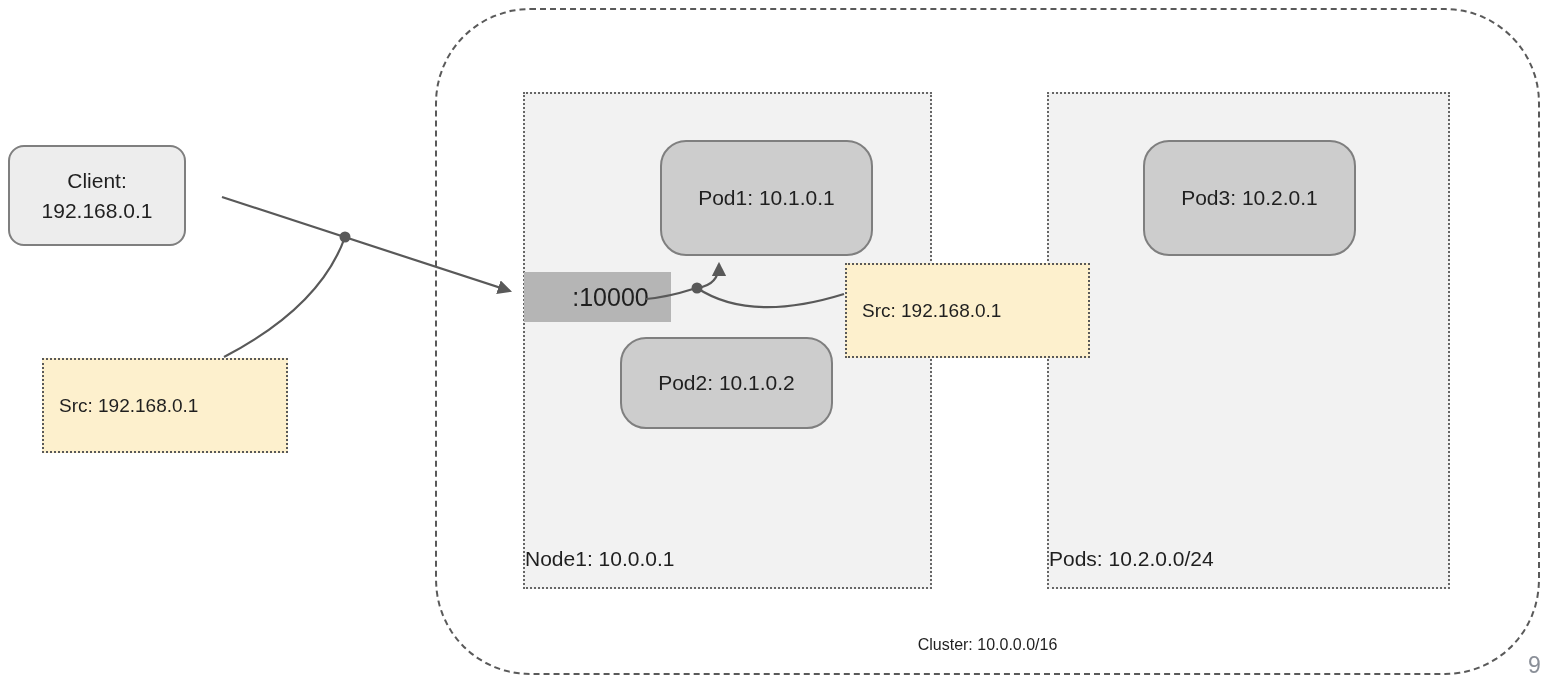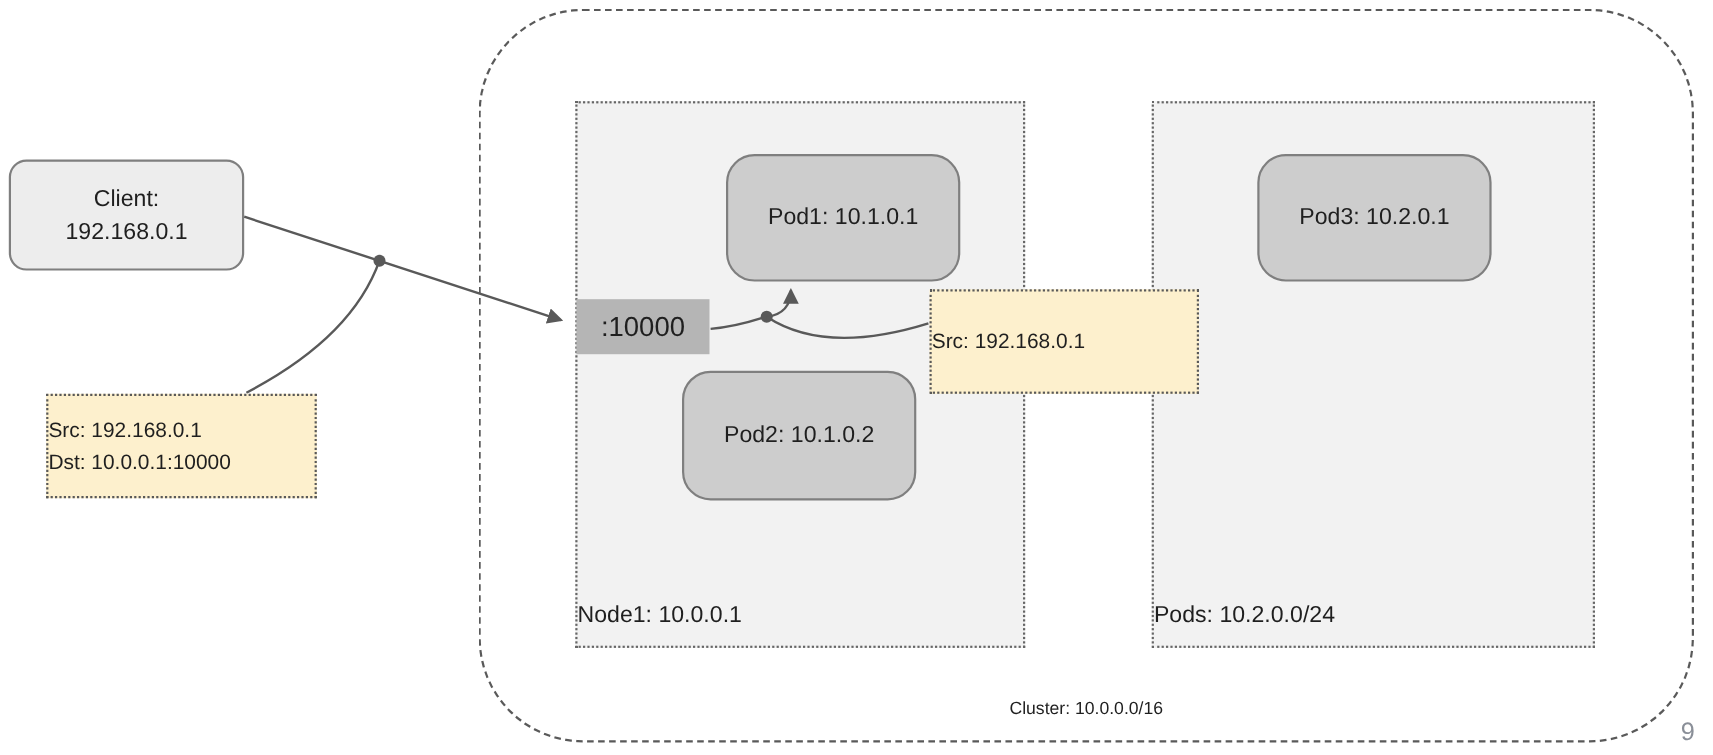--- a/index.html
+++ b/index.html
@@ -64,28 +64,28 @@
     border: 2px solid #7f7f7f;
     border-radius: 26px;
     box-sizing: border-box;
     display: flex;
     align-items: center;
     justify-content: center;
     font-size: 21px;
     color: #1f1f1f;
   }
   .pod1 { left: 620px; top: 140px; margin-left: 40px; }
-  .pod2 { left: 620px; top: 337px; height: 118px; }
+  .pod2 { left: 620px; top: 337px; height: 92px; }
   .pod3 { left: 1143px; top: 140px; }
   
   .client {
     position: absolute;
     left: 8px;
     top: 145px;
-    width: 214px;
+    width: 178px;
     height: 101px;
     background: #ededed;
     border: 2px solid #7f7f7f;
     border-radius: 16px;
     box-sizing: border-box;
     display: flex;
     flex-direction: column;
     align-items: center;
     justify-content: center;
     font-size: 21px;
@@ -98,33 +98,35 @@
     left: 524px;
     top: 272px;
     width: 121px;
     height: 50px;
     background: #b5b5b5;
     display: flex;
     align-items: center;
     justify-content: center;
     font-size: 25px;
     color: #1f1f1f;
+    padding-left: 26px;
   }
   
   .note {
     position: absolute;
     background: #fdf0cd;
     border: 2px dotted #595959;
     box-sizing: border-box;
     font-size: 19px;
     line-height: 29px;
     color: #1f1f1f;
     display: flex;
     flex-direction: column;
     justify-content: center;
+    padding-left: 15px;
   }
   .note1 { left: 42px; top: 358px; width: 246px; height: 95px; }
   .note2 { left: 845px; top: 263px; width: 245px; height: 95px; }
   
   .overlay {
     position: absolute;
     left: 0;
     top: 0;
     width: 1557px;
     height: 686px;
@@ -187,21 +189,20 @@
 
     <circle cx="697" cy="288" r="5.5" fill="#595959"></circle>
 
     <path d="M 697 288 C 712 286 719 277 719 264" fill="none" stroke="#595959" stroke-width="2.2" marker-end="url(#arrowhead)"></path>
 
     <path d="M 697 288 C 735 313 786 312 844 294" fill="none" stroke="#595959" stroke-width="2.2"></path>
   </svg>
 
   <div class="note note1">
     <div>Src: 192.168.0.1</div>
-    <div>Dst: 10.0.0.1:10000</div>
   </div>
   <div class="note note2">
     <div>Src: 192.168.0.1</div>
   </div>
 
   <div class="page-number">9</div>
 
 </div>
 
 </body></html>

